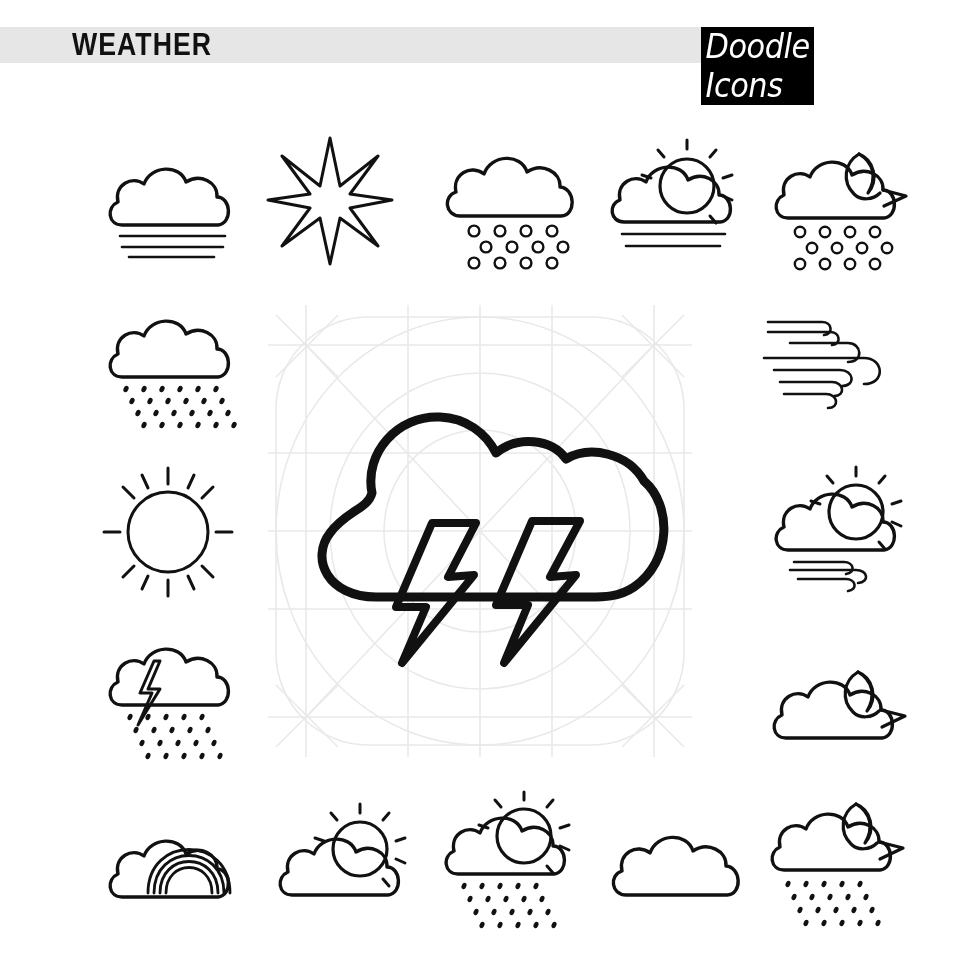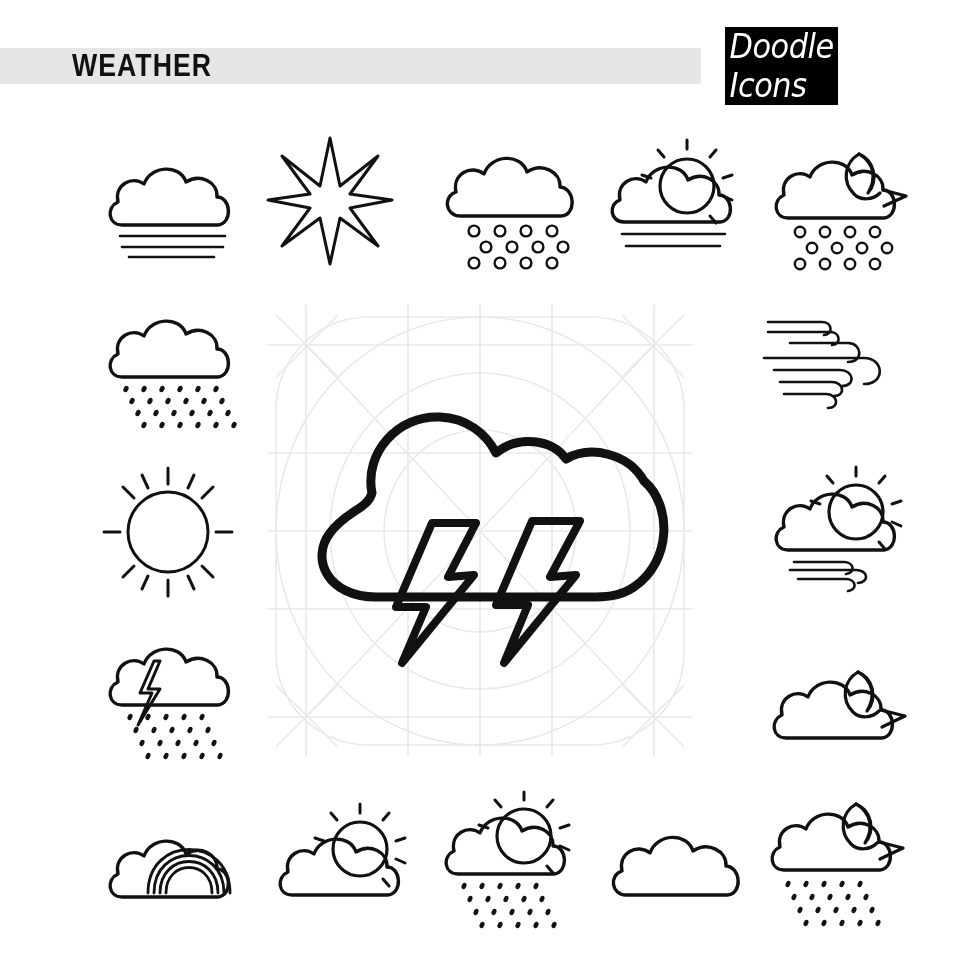--- a/index.html
+++ b/index.html
@@ -16,21 +16,21 @@
   }
 
   
   .header {
     position: absolute;
     left: 0;
     top: 27px;
     width: 788px;
     height: 78px;
     display: flex;
-    align-items: center;
+    align-items: flex-start;
   }
   .header-left {
     background: #e6e6e6;
     flex: 0 0 701px;
     display: flex;
     align-items: center;
   }
   .header-title {
     font-family: "Liberation Sans Narrow", "Liberation Sans", sans-serif;
     font-weight: bold;
@@ -40,21 +40,20 @@
     margin-left: 72px;
     transform: scaleX(0.86);
     transform-origin: left center;
   }
   .header-right {
     background: #000000;
     flex: 1 1 auto;
     display: flex;
     align-items: center;
     justify-content: center;
-    margin-left: 24px;
   }
   .header-brand {
     font-family: "DejaVu Sans", sans-serif;
     font-style: italic;
     font-size: 33px;
     color: #ffffff;
     letter-spacing: -0.5px;
     transform: scaleX(0.92);
   }
 

